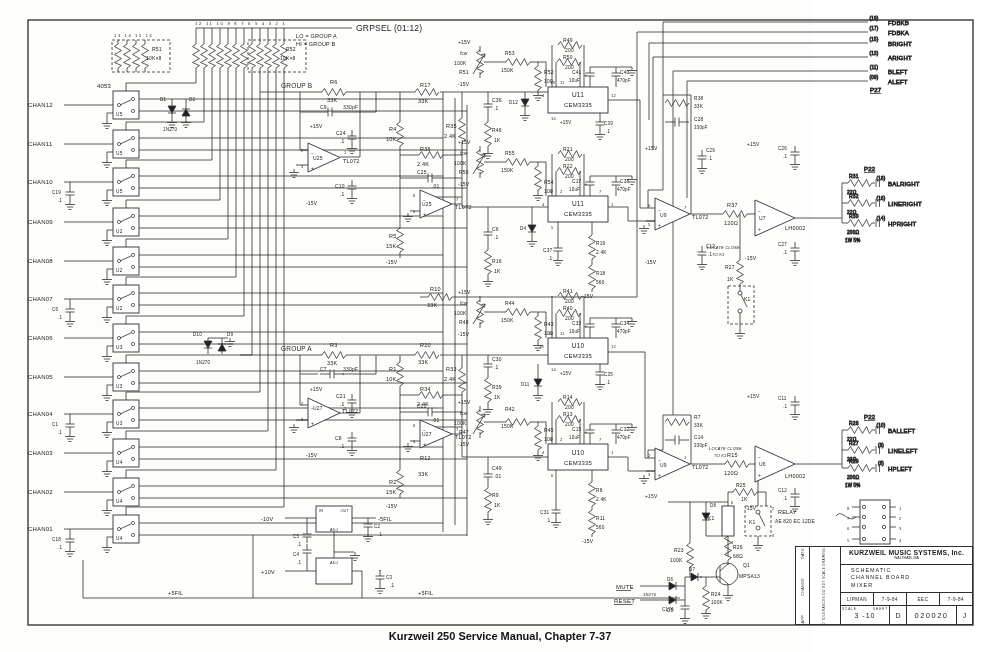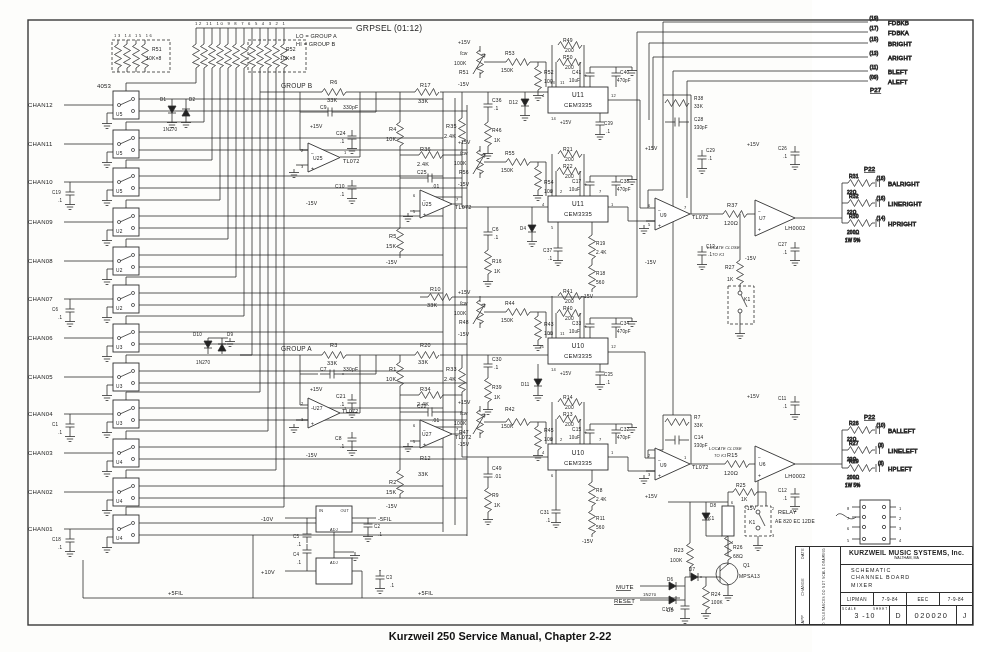--- a/index.html
+++ b/index.html
@@ -801,14 +801,14 @@
             <span>3 -10</span>
             <i class="tiny">SHEET</i>
           </span>
         <span class="c sizec">D</span>
         <span class="c numc">020020</span>
         <span class="c revc last">J</span>
       </div>
     </div>
   </div>
 
-  <div class="caption">Kurzweil 250 Service Manual, Chapter 2-22</div>
+  <div class="caption">Kurzweil 250 Service Manual, Chapter 7-37</div>
 </div>
 
 </body></html>

